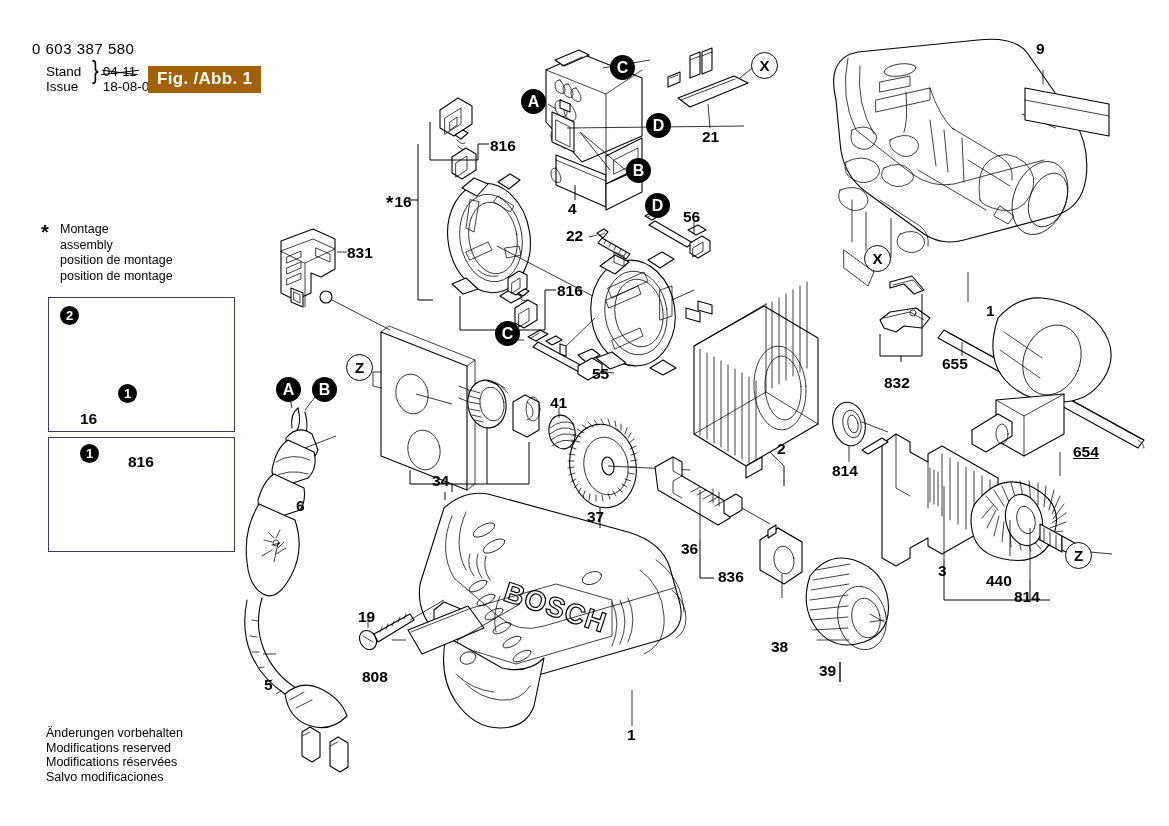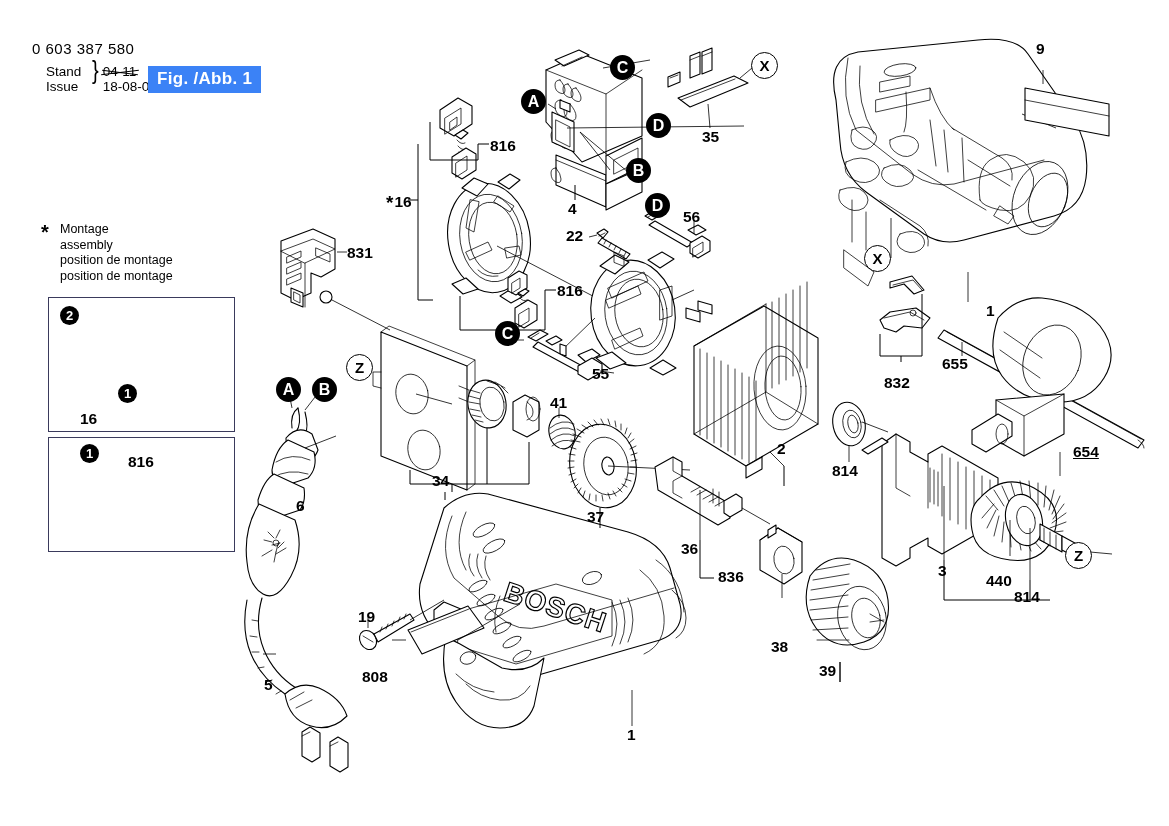--- a/index.html
+++ b/index.html
@@ -37,21 +37,21 @@
   .date-old::after{
     content:"";position:absolute;left:-2px;right:-2px;top:50%;
     border-top:1.4px solid #000;transform:rotate(-7deg);
   }
   .date-old::before{
     content:"";position:absolute;left:-1px;right:-1px;top:50%;
     border-top:1.4px solid #000;transform:rotate(7deg);
   }
   #fig-badge{
     left:148px; top:66px;
-    background:#3b82f6;color:#fff;
+    background:#a16207;color:#fff;
     font-size:17px;font-weight:bold;
     padding:3px 9px 4px 9px;
     letter-spacing:.3px;
   }
   
   #montage{
     left:60px; top:222px;
     font-size:12.5px;line-height:15.5px;
   }
   #montage .star{
@@ -654,20 +654,26 @@
   <div class="abs" id="fig-badge">Fig. /Abb. 1</div>
 
   <div class="abs" id="montage">
     <span class="star">*</span>
     <div>Montage</div>
     <div>assembly</div>
     <div>position de montage</div>
     <div>position de montage</div>
   </div>
 
+  <div class="abs" id="footer">
+    <div>Änderungen vorbehalten</div>
+    <div>Modifications reserved</div>
+    <div>Modifications réservées</div>
+    <div>Salvo modificaciones</div>
+  </div>
 
   <div class="abs inset" id="inset1"></div>
   <div class="abs inset" id="inset2"></div>
 
   <div class="abs bub-num" style="left:60px;top:306px;">2</div>
   <div class="abs bub-num" style="left:118px;top:384px;">1</div>
   <div class="abs pn" style="left:80px;top:410px;">16</div>
 
   <div class="abs bub-num" style="left:80px;top:444px;">1</div>
   <div class="abs pn" style="left:128px;top:453px;">816</div>
@@ -682,21 +688,21 @@
   <div class="abs bub bub-dark" style="left:312px;top:377px;">B</div>
   <div class="abs bub bub-open" style="left:751px;top:52px;">X</div>
   <div class="abs bub bub-open" style="left:864px;top:245px;">X</div>
   <div class="abs bub bub-open" style="left:346px;top:354px;">Z</div>
   <div class="abs bub bub-open" style="left:1065px;top:542px;">Z</div>
 
   <div class="abs pn" style="left:490px;top:137px;">816</div>
   <div class="abs pn" style="left:557px;top:282px;">816</div>
   <div class="abs pn-star" style="left:386px;top:192px;"><span class="st">*</span><span>16</span></div>
   <div class="abs pn" style="left:568px;top:200px;">4</div>
-  <div class="abs pn" style="left:702px;top:128px;">35</div>
+  <div class="abs pn" style="left:702px;top:128px;">21</div>
   <div class="abs pn" style="left:1036px;top:40px;">9</div>
   <div class="abs pn" style="left:986px;top:302px;">1</div>
   <div class="abs pn" style="left:566px;top:227px;">22</div>
   <div class="abs pn" style="left:683px;top:208px;">56</div>
   <div class="abs pn" style="left:592px;top:365px;">55</div>
   <div class="abs pn" style="left:347px;top:244px;">831</div>
   <div class="abs pn" style="left:432px;top:472px;">34</div>
   <div class="abs pn" style="left:550px;top:394px;">41</div>
   <div class="abs pn" style="left:587px;top:508px;">37</div>
   <div class="abs pn" style="left:681px;top:540px;">36</div>

